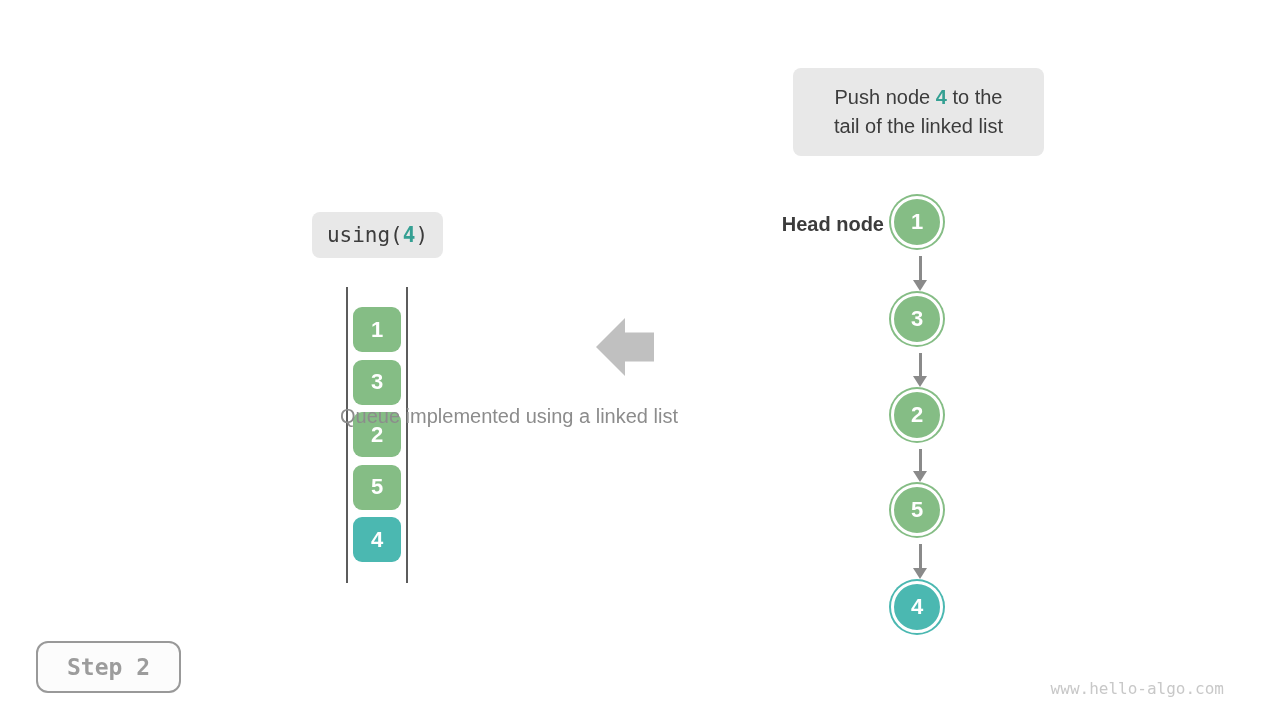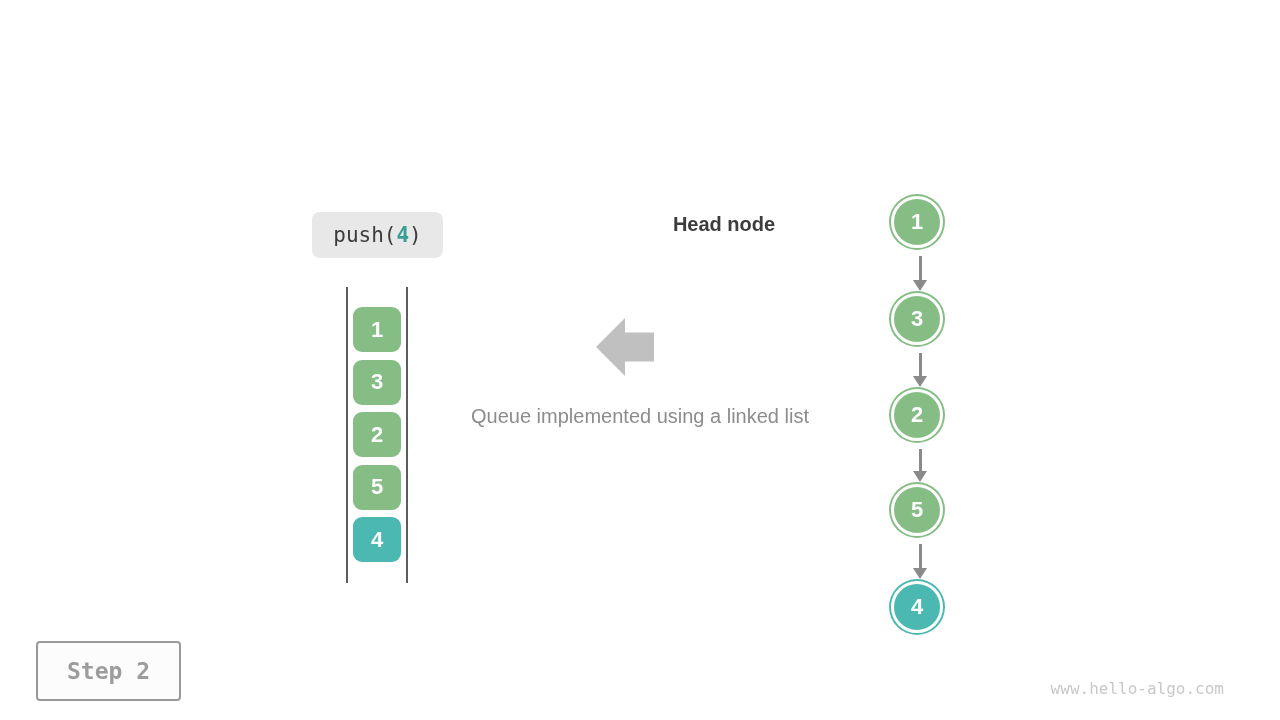--- a/index.html
+++ b/index.html
@@ -76,21 +76,21 @@
     width: 58px; height: 58px;
     background: var(--block-arrow);
     clip-path: polygon(0 50%, 50% 0, 50% 25%, 100% 25%, 100% 75%, 50% 75%, 50% 100%);
   }
 
   
   .center-caption {
     position: absolute;
     left: 340px; top: 405px;
     width: 600px;
-    text-align: center;
+    text-align: left;
     font-size: 20px;
     color: var(--muted-text);
   }
 
   
   .linked-list { position: absolute; left: 0; top: 0; width: 1280px; height: 720px; }
   .lnode {
     position: absolute;
     width: 52px; height: 52px;
     border: 3px solid #ffffff;
@@ -108,38 +108,38 @@
   .varrow .shaft { width: 3px; flex: 1; background: var(--connector-gray); }
   .varrow .head {
     width: 0; height: 0;
     border-left: 7px solid transparent;
     border-right: 7px solid transparent;
     border-top: 11px solid var(--connector-gray);
   }
 
   .node-label {
     position: absolute;
-    right: 406px;
+    right: 396px;
     width: 300px;
-    text-align: center;
+    text-align: right;
     font-size: 20px;
     font-weight: bold;
     color: var(--dark-text);
   }
   .head-label { top: 213px; }
   .tail-label { top: 598px; }
 
   
   .step-box {
     position: absolute;
     left: 36px; top: 641px;
-    width: 145px; height: 60px;
+    width: 145px; height: 52px;
     background: #fcfcfc;
     border: 2px solid var(--step-border);
-    border-radius: 4px;
+    border-radius: 12px;
     display: flex; align-items: center; justify-content: center;
     font-family: "DejaVu Sans Mono", monospace;
     font-size: 23px;
     font-weight: bold;
     color: var(--step-text);
   }
 
   
   .watermark {
     position: absolute;
@@ -147,23 +147,26 @@
     font-family: "DejaVu Sans Mono", monospace;
     font-size: 16px;
     color: var(--watermark);
   }
 </style>
 </head>
 <body>
 
 <div class="canvas">
 
+  <div class="caption-box">
+    <div class="caption-text"><span>Push node </span><span class="accent">4</span><span> to the tail of the linked list</span></div>
+  </div>
 
   <div class="op-box">
-      <span>push(</span>
+      <span>using(</span>
       <span class="accent">4</span>
       <span>)</span>
     </div>
 
   <div class="queue">
     <div class="wall wall-left"></div>
     <div class="wall wall-right"></div>
     <div>
         <div class="qcell" style="top: 20px; background: rgb(133, 189, 133);">1</div>
         <div class="qcell" style="top: 72.5px; background: rgb(133, 189, 133);">3</div>

